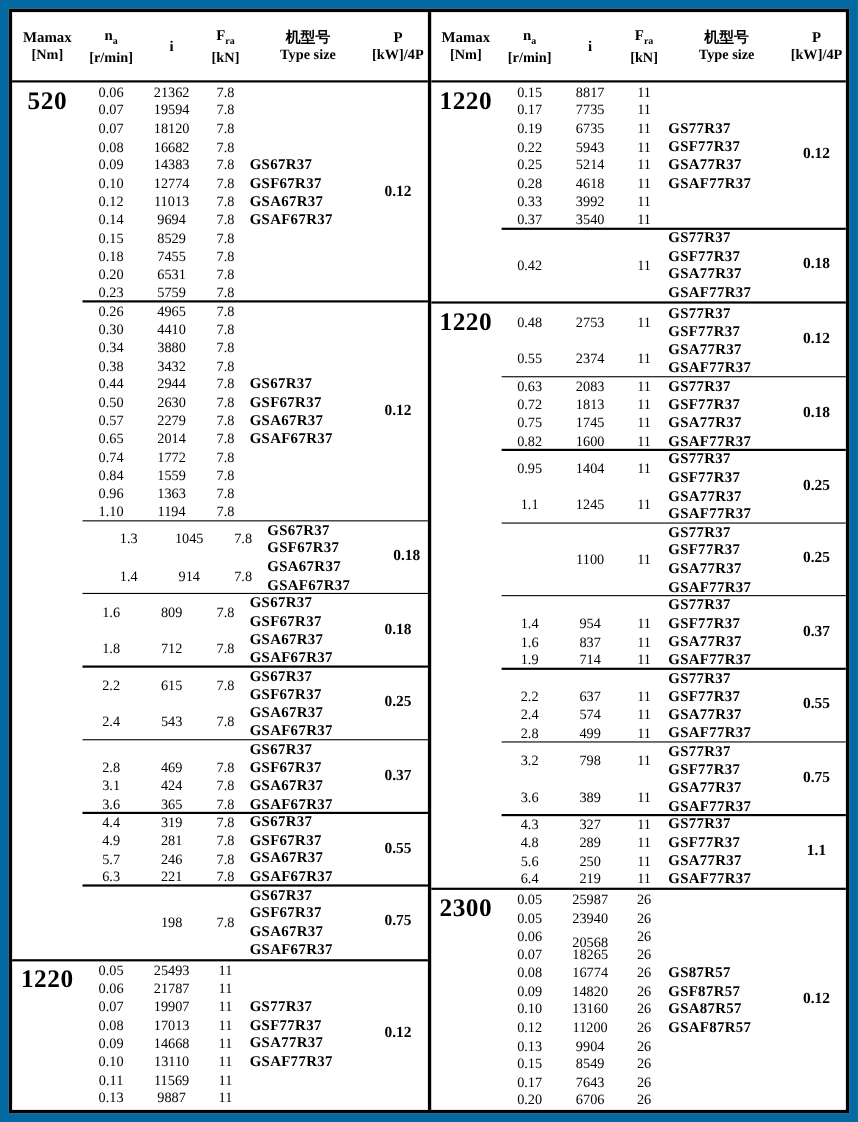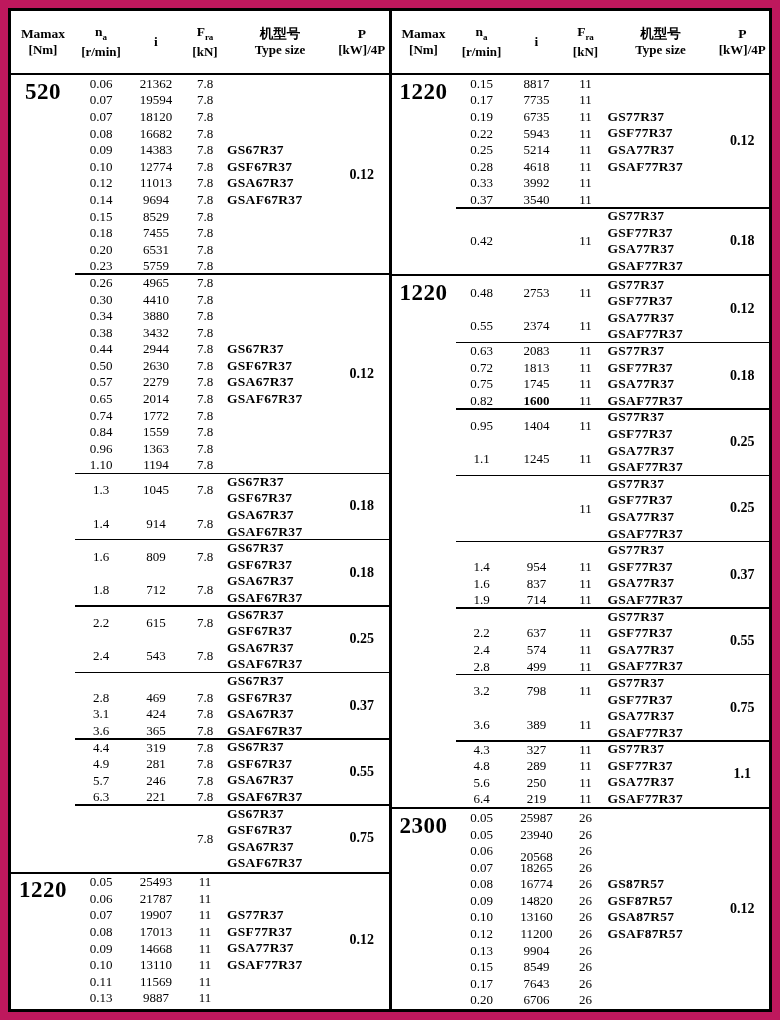--- a/index.html
+++ b/index.html
@@ -1,18 +1,18 @@
 <!DOCTYPE html>
 <html><head>
 <meta charset="utf-8">
 <style>
   * { margin:0; padding:0; box-sizing:border-box; }
   html,body { background:#ffffff; }
   .page {
-    position:relative; width:780px; height:1020px; background:#be185d;
+    position:relative; width:780px; height:1020px; background:#0369a1;
     font-family:"Liberation Serif", serif; color:#000;
   }
   .table-outer {
     position:absolute; left:8px; top:8px; width:764px; height:1004px;
     border:3px solid #000; background:#fff; display:flex; overflow:hidden;
   }
   .half { flex:1 1 0; display:flex; flex-direction:column; overflow:hidden; }
   .half.right { border-left:3px solid #000; }
 
   .thead {
@@ -155,21 +155,21 @@
             <div class="cell num" style="grid-area: 11 / 4 / span 1;">7.8</div>
             <div class="cell num" style="grid-area: 12 / 2 / span 1;">1.10</div>
             <div class="cell num" style="grid-area: 12 / 3 / span 1;">1194</div>
             <div class="cell num" style="grid-area: 12 / 4 / span 1;">7.8</div>
             <div class="cell type" style="grid-area: 5 / 5;">GS67R37</div>
             <div class="cell type" style="grid-area: 6 / 5;">GSF67R37</div>
             <div class="cell type" style="grid-area: 7 / 5;">GSA67R37</div>
             <div class="cell type" style="grid-area: 8 / 5;">GSAF67R37</div>
             <div class="cell pval" style="grid-area: 1 / 6 / span 12;">0.12</div>
           </div>
-          <div class="block has-sep" style="grid-template-rows: repeat(4, 16.6px);">
+          <div class="block has-sep" style="grid-template-rows: repeat(4, 16.6px); padding-left: 16px;">
             <div class="cell num" style="grid-area: 1 / 2 / span 2;">1.3</div>
             <div class="cell num" style="grid-area: 1 / 3 / span 2;">1045</div>
             <div class="cell num" style="grid-area: 1 / 4 / span 2;">7.8</div>
             <div class="cell num" style="grid-area: 3 / 2 / span 2;">1.4</div>
             <div class="cell num" style="grid-area: 3 / 3 / span 2;">914</div>
             <div class="cell num" style="grid-area: 3 / 4 / span 2;">7.8</div>
             <div class="cell type" style="grid-area: 1 / 5;">GS67R37</div>
             <div class="cell type" style="grid-area: 2 / 5;">GSF67R37</div>
             <div class="cell type" style="grid-area: 3 / 5;">GSA67R37</div>
             <div class="cell type" style="grid-area: 4 / 5;">GSAF67R37</div>
@@ -230,20 +230,21 @@
             <div class="cell num" style="grid-area: 4 / 2 / span 1;">6.3</div>
             <div class="cell num" style="grid-area: 4 / 3 / span 1;">221</div>
             <div class="cell num" style="grid-area: 4 / 4 / span 1;">7.8</div>
             <div class="cell type" style="grid-area: 1 / 5;">GS67R37</div>
             <div class="cell type" style="grid-area: 2 / 5;">GSF67R37</div>
             <div class="cell type" style="grid-area: 3 / 5;">GSA67R37</div>
             <div class="cell type" style="grid-area: 4 / 5;">GSAF67R37</div>
             <div class="cell pval" style="grid-area: 1 / 6 / span 4;">0.55</div>
           </div>
           <div class="block has-sep" style="grid-template-rows: repeat(4, 16.6px);">
+            <div class="cell num" style="grid-area: 1 / 3 / span 4;">198</div>
             <div class="cell num" style="grid-area: 1 / 4 / span 4;">7.8</div>
             <div class="cell type" style="grid-area: 1 / 5;">GS67R37</div>
             <div class="cell type" style="grid-area: 2 / 5;">GSF67R37</div>
             <div class="cell type" style="grid-area: 3 / 5;">GSA67R37</div>
             <div class="cell type" style="grid-area: 4 / 5;">GSAF67R37</div>
             <div class="cell pval" style="grid-area: 1 / 6 / span 4;">0.75</div>
           </div>
         </div>
         <div class="section">
           <div class="block" style="grid-template-rows: repeat(8, 16.6px);">
@@ -368,21 +369,21 @@
             <div class="cell num" style="grid-area: 1 / 2 / span 1;">0.63</div>
             <div class="cell num" style="grid-area: 1 / 3 / span 1;">2083</div>
             <div class="cell num" style="grid-area: 1 / 4 / span 1;">11</div>
             <div class="cell num" style="grid-area: 2 / 2 / span 1;">0.72</div>
             <div class="cell num" style="grid-area: 2 / 3 / span 1;">1813</div>
             <div class="cell num" style="grid-area: 2 / 4 / span 1;">11</div>
             <div class="cell num" style="grid-area: 3 / 2 / span 1;">0.75</div>
             <div class="cell num" style="grid-area: 3 / 3 / span 1;">1745</div>
             <div class="cell num" style="grid-area: 3 / 4 / span 1;">11</div>
             <div class="cell num" style="grid-area: 4 / 2 / span 1;">0.82</div>
-            <div class="cell num" style="grid-area: 4 / 3 / span 1; font-weight: bold;">1600</div>
+            <div class="cell num" style="grid-area: 4 / 3 / span 1;">1600</div>
             <div class="cell num" style="grid-area: 4 / 4 / span 1;">11</div>
             <div class="cell type" style="grid-area: 1 / 5;">GS77R37</div>
             <div class="cell type" style="grid-area: 2 / 5;">GSF77R37</div>
             <div class="cell type" style="grid-area: 3 / 5;">GSA77R37</div>
             <div class="cell type" style="grid-area: 4 / 5;">GSAF77R37</div>
             <div class="cell pval" style="grid-area: 1 / 6 / span 4;">0.18</div>
           </div>
           <div class="block has-sep" style="grid-template-rows: repeat(4, 16.6px);">
             <div class="cell num" style="grid-area: 1 / 2 / span 2;">0.95</div>
             <div class="cell num" style="grid-area: 1 / 3 / span 2;">1404</div>
@@ -390,20 +391,21 @@
             <div class="cell num" style="grid-area: 3 / 2 / span 2;">1.1</div>
             <div class="cell num" style="grid-area: 3 / 3 / span 2;">1245</div>
             <div class="cell num" style="grid-area: 3 / 4 / span 2;">11</div>
             <div class="cell type" style="grid-area: 1 / 5;">GS77R37</div>
             <div class="cell type" style="grid-area: 2 / 5;">GSF77R37</div>
             <div class="cell type" style="grid-area: 3 / 5;">GSA77R37</div>
             <div class="cell type" style="grid-area: 4 / 5;">GSAF77R37</div>
             <div class="cell pval" style="grid-area: 1 / 6 / span 4;">0.25</div>
           </div>
           <div class="block has-sep" style="grid-template-rows: repeat(4, 16.6px);">
+            <div class="cell num" style="grid-area: 1 / 3 / span 4;">1100</div>
             <div class="cell num" style="grid-area: 1 / 4 / span 4;">11</div>
             <div class="cell type" style="grid-area: 1 / 5;">GS77R37</div>
             <div class="cell type" style="grid-area: 2 / 5;">GSF77R37</div>
             <div class="cell type" style="grid-area: 3 / 5;">GSA77R37</div>
             <div class="cell type" style="grid-area: 4 / 5;">GSAF77R37</div>
             <div class="cell pval" style="grid-area: 1 / 6 / span 4;">0.25</div>
           </div>
           <div class="block has-sep" style="grid-template-rows: repeat(4, 16.6px);">
             <div class="cell num" style="grid-area: 2 / 2 / span 1;">1.4</div>
             <div class="cell num" style="grid-area: 2 / 3 / span 1;">954</div>

